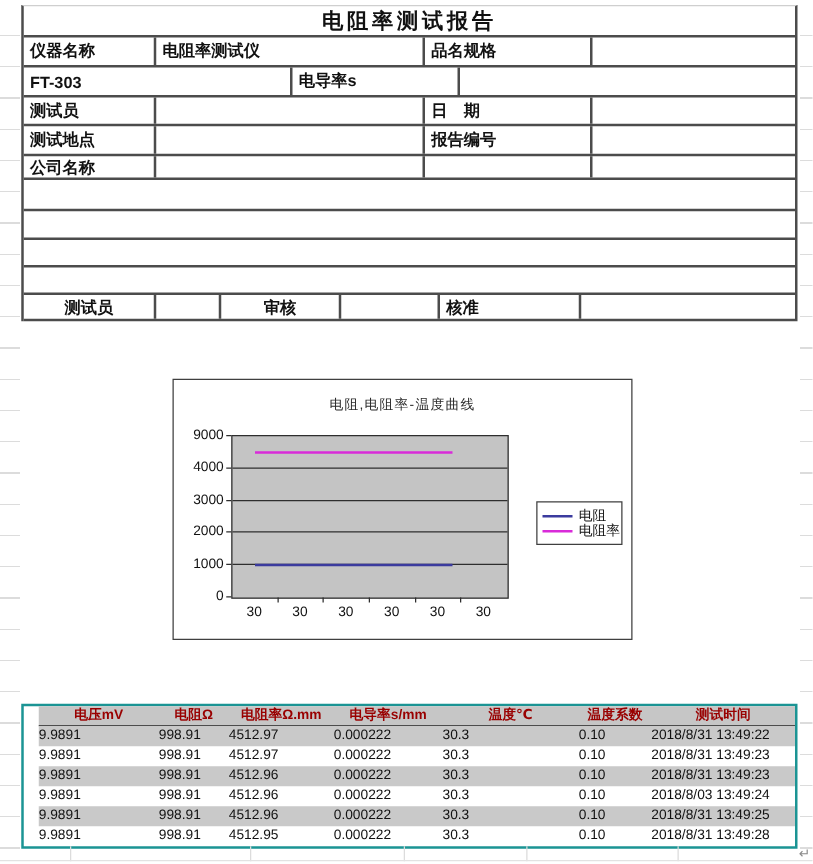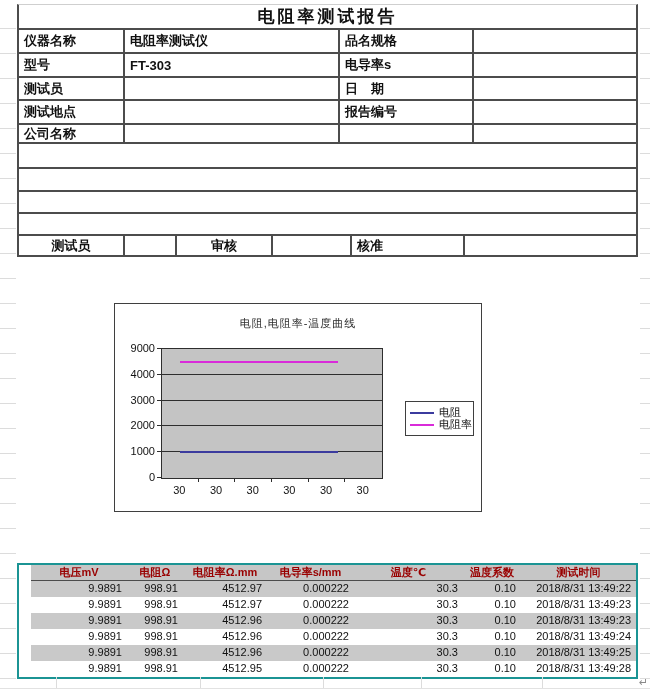--- a/index.html
+++ b/index.html
@@ -44,21 +44,21 @@
   .eval-title { font-size: 15px; font-weight: bold; letter-spacing: 11px; padding-left: 11px; }
   
   .fc.s1 { width: 106px; justify-content: center; padding-left: 0; }
   .fc.s2 { width: 52px; }
   .fc.s3 { width: 96px; justify-content: center; padding-left: 0; }
   .fc.s4 { width: 79px; }
   .fc.s5 { width: 113px; }
 
   
   .chart {
-    position: absolute; left: 114px; top: 303px; width: 368px; height: 209px;
+    position: absolute; left: 138px; top: 303px; width: 368px; height: 209px;
     border: 1px solid #3f3f3f; background: #fff; font-size: 11px;
   }
   .chart-title { position: absolute; left: 0; top: 12px; width: 100%;
     text-align: center; color: #2b2b2b; letter-spacing: 1px; }
   .plot { position: absolute; left: 46px; top: 44px; width: 222px; height: 131px;
     background: #c4c4c4; border: 1px solid #2e2e2e; }
   .gridline { position: absolute; left: 0; width: 100%; height: 1px; background: #2e2e2e; }
   .series-line { position: absolute; height: 2px; }
   .ytick { position: absolute; width: 38px; text-align: right; color: #111; }
   .ytick-mark { position: absolute; width: 4px; height: 1px; background: #2e2e2e; }
@@ -72,21 +72,21 @@
 
   
   .results {
     position: absolute; left: 17px; top: 563px; width: 621px;
     border: 2px solid #1b9494; background: #fff; font-size: 11px;
   }
   .rt-row { display: flex; height: 16px; line-height: 15px; margin-left: 12px; }
   .rt-row.rt-header { background: #c6c6c6; color: #990000; font-weight: bold;
     border-bottom: 1px solid #4c4c4c; }
   .rt-row.rt-grey { background: #c9c9c9; }
-  .rt-cell { overflow: hidden; white-space: nowrap; padding-right: 5px; text-align: right; }
+  .rt-cell { overflow: hidden; white-space: nowrap; padding-right: 5px; text-align: left; }
   .rt-header .rt-cell { text-align: center; padding-right: 0; }
 
   
   .below-vline { position: absolute; top: 677px; height: 12px; width: 1px; background: #dcdcdc; }
   .below-hline { position: absolute; top: 688px; left: 0; width: 650px; height: 1px; background: #e2e2e2; }
   .return-mark { position: absolute; left: 639px; top: 676px; color: #8a8a8a; font-size: 11px; }
 </style>
 </head>
 <body>
 
@@ -98,21 +98,20 @@
     <span class="page-title">电阻率测试报告</span>
   </div>
 
   <div class="f-row r24">
     <div class="fc c-label1">仪器名称</div>
     <div class="fc c-value1">电阻率测试仪</div>
     <div class="fc c-label2">品名规格</div>
     <div class="fc last"></div>
   </div>
   <div class="f-row r24">
-    <div class="fc c-label1">型号</div>
     <div class="fc c-value1">FT-303</div>
     <div class="fc c-label2">电导率s</div>
     <div class="fc last"></div>
   </div>
   <div class="f-row r23">
     <div class="fc c-label1">测试员</div>
     <div class="fc c-value1"></div>
     <div class="fc c-label2">日　期</div>
     <div class="fc last"></div>
   </div>
@@ -230,21 +229,21 @@
       <div class="rt-cell" style="width: 58px;">0.10</div>
       <div class="rt-cell" style="flex: 1 1 0%;">2018/8/31 13:49:23</div>
     </div>
     <div class="rt-row ">
       <div class="rt-cell" style="width: 96px;">9.9891</div>
       <div class="rt-cell" style="width: 56px;">998.91</div>
       <div class="rt-cell" style="width: 84px;">4512.96</div>
       <div class="rt-cell" style="width: 87px;">0.000222</div>
       <div class="rt-cell" style="width: 109px;">30.3</div>
       <div class="rt-cell" style="width: 58px;">0.10</div>
-      <div class="rt-cell" style="flex: 1 1 0%;">2018/8/31 13:49:24</div>
+      <div class="rt-cell" style="flex: 1 1 0%;">2018/8/03 13:49:24</div>
     </div>
     <div class="rt-row rt-grey">
       <div class="rt-cell" style="width: 96px;">9.9891</div>
       <div class="rt-cell" style="width: 56px;">998.91</div>
       <div class="rt-cell" style="width: 84px;">4512.96</div>
       <div class="rt-cell" style="width: 87px;">0.000222</div>
       <div class="rt-cell" style="width: 109px;">30.3</div>
       <div class="rt-cell" style="width: 58px;">0.10</div>
       <div class="rt-cell" style="flex: 1 1 0%;">2018/8/31 13:49:25</div>
     </div>

